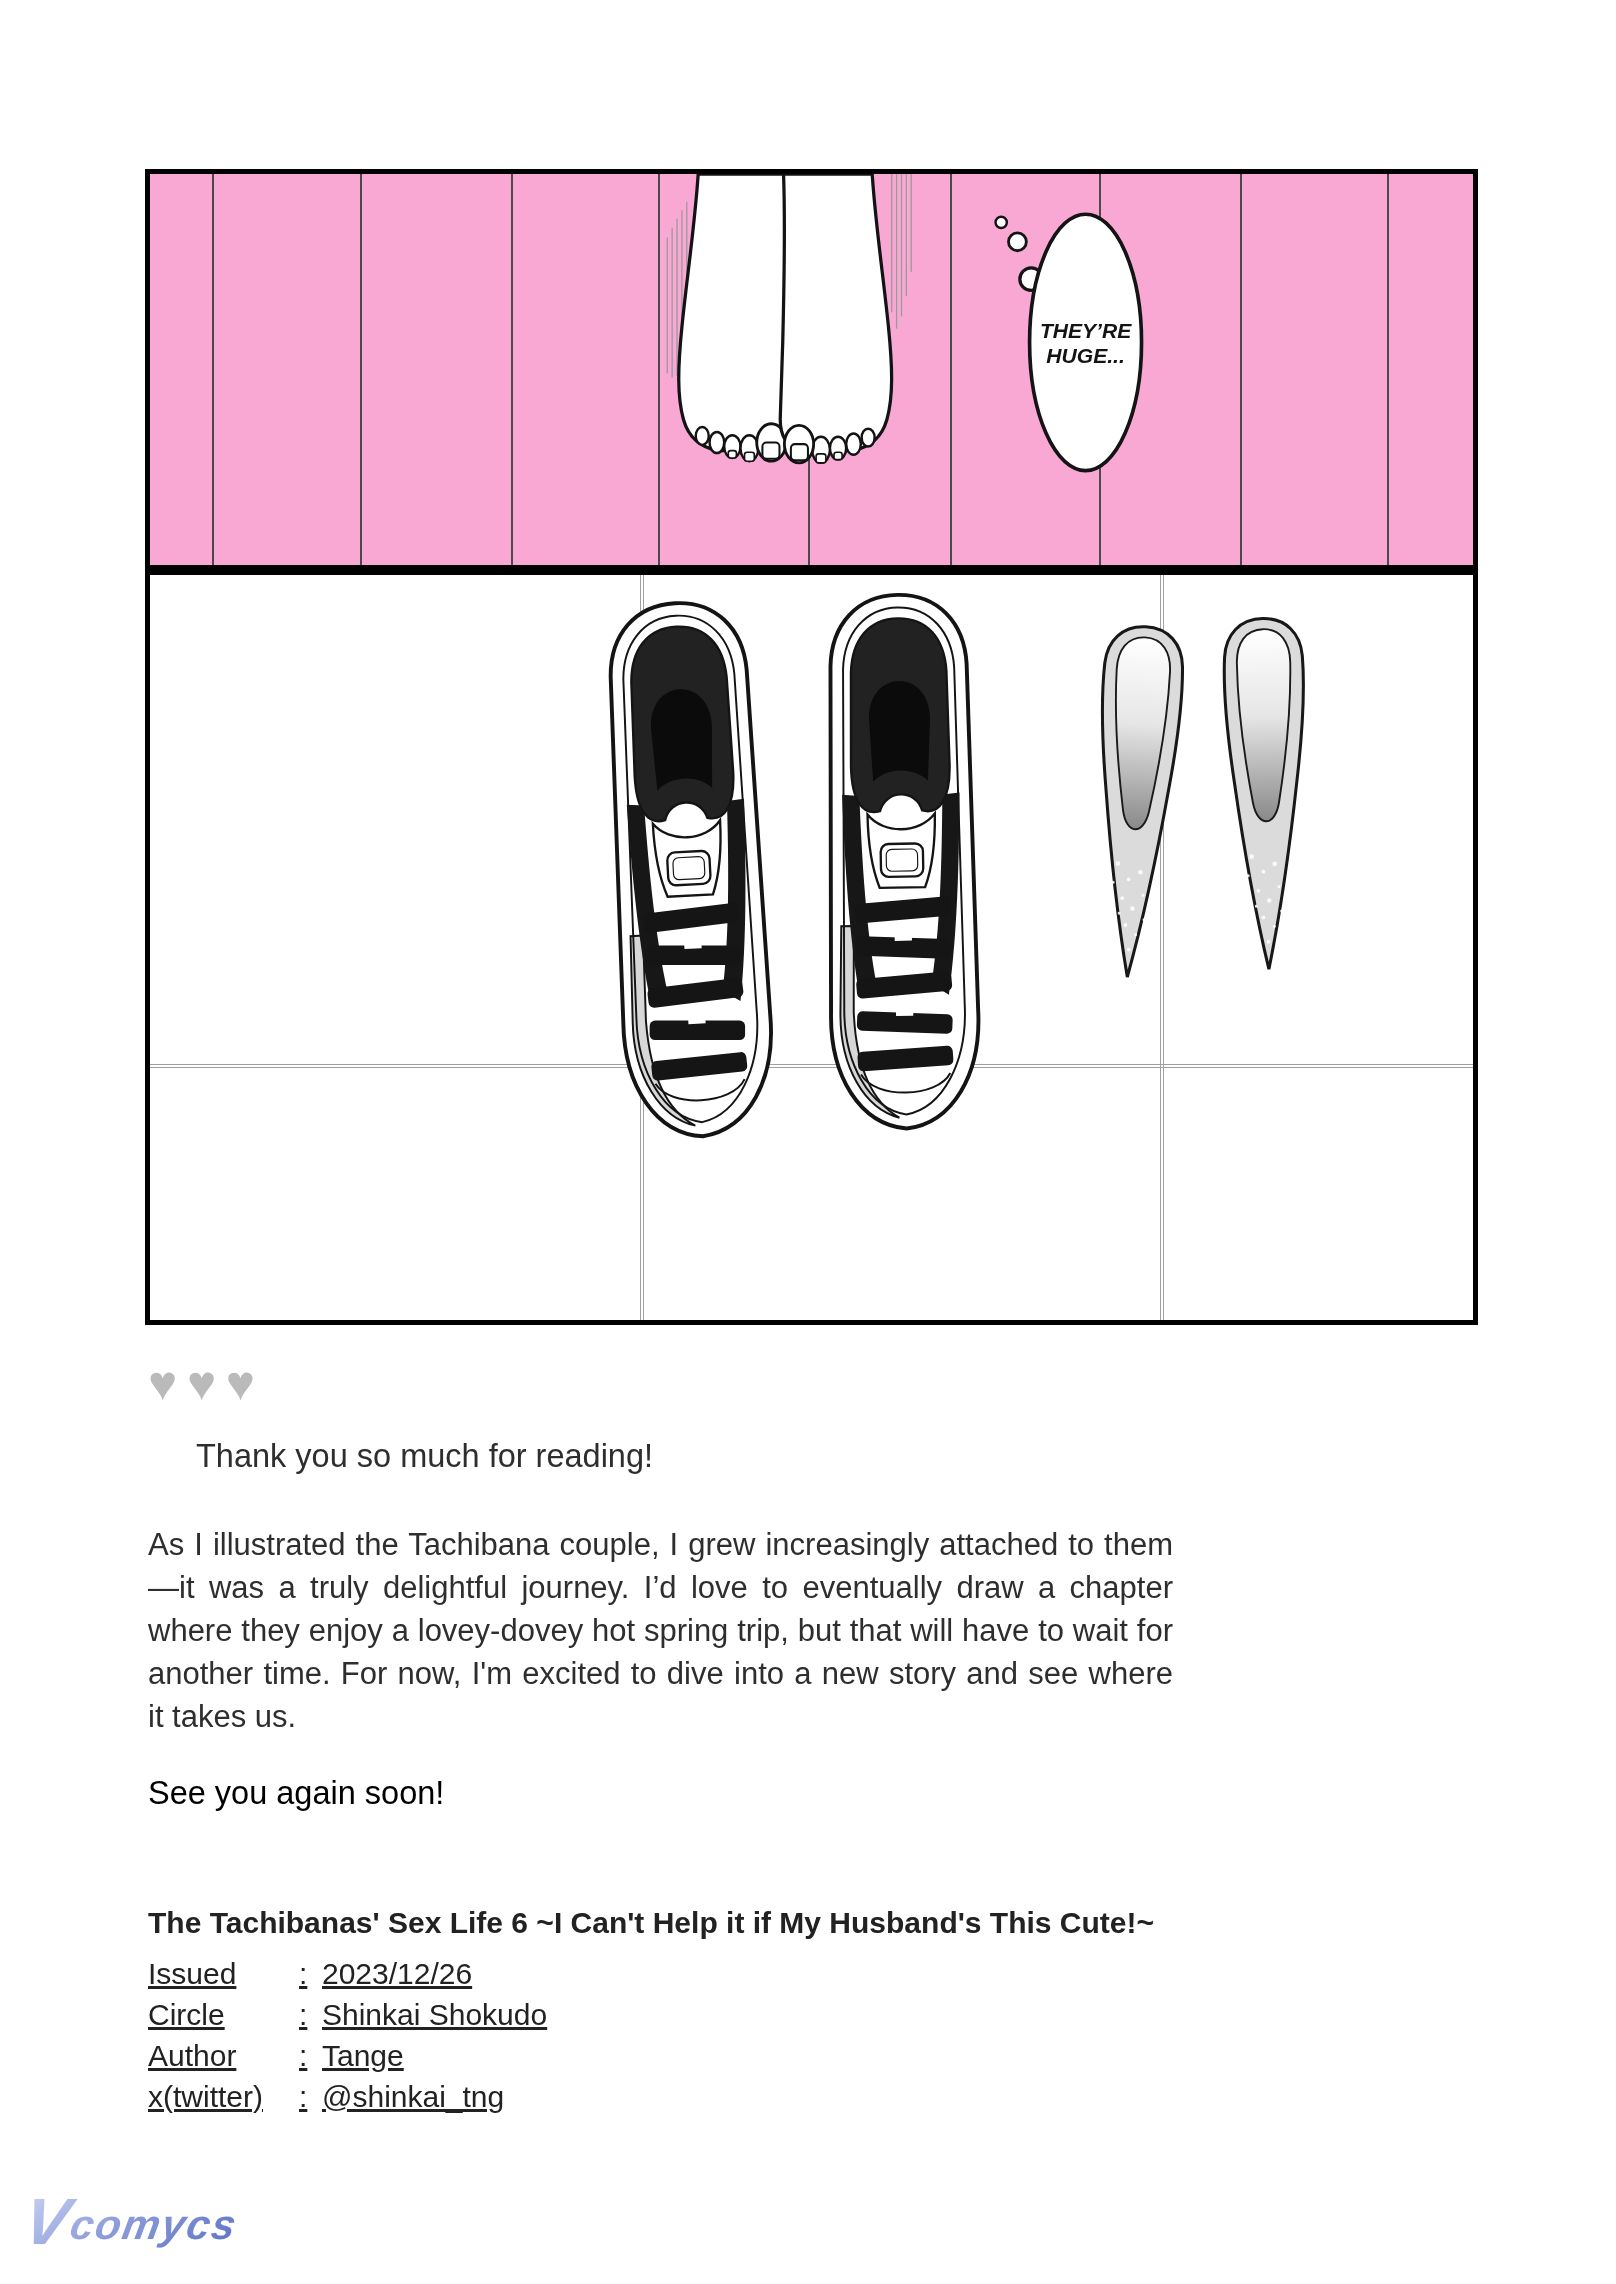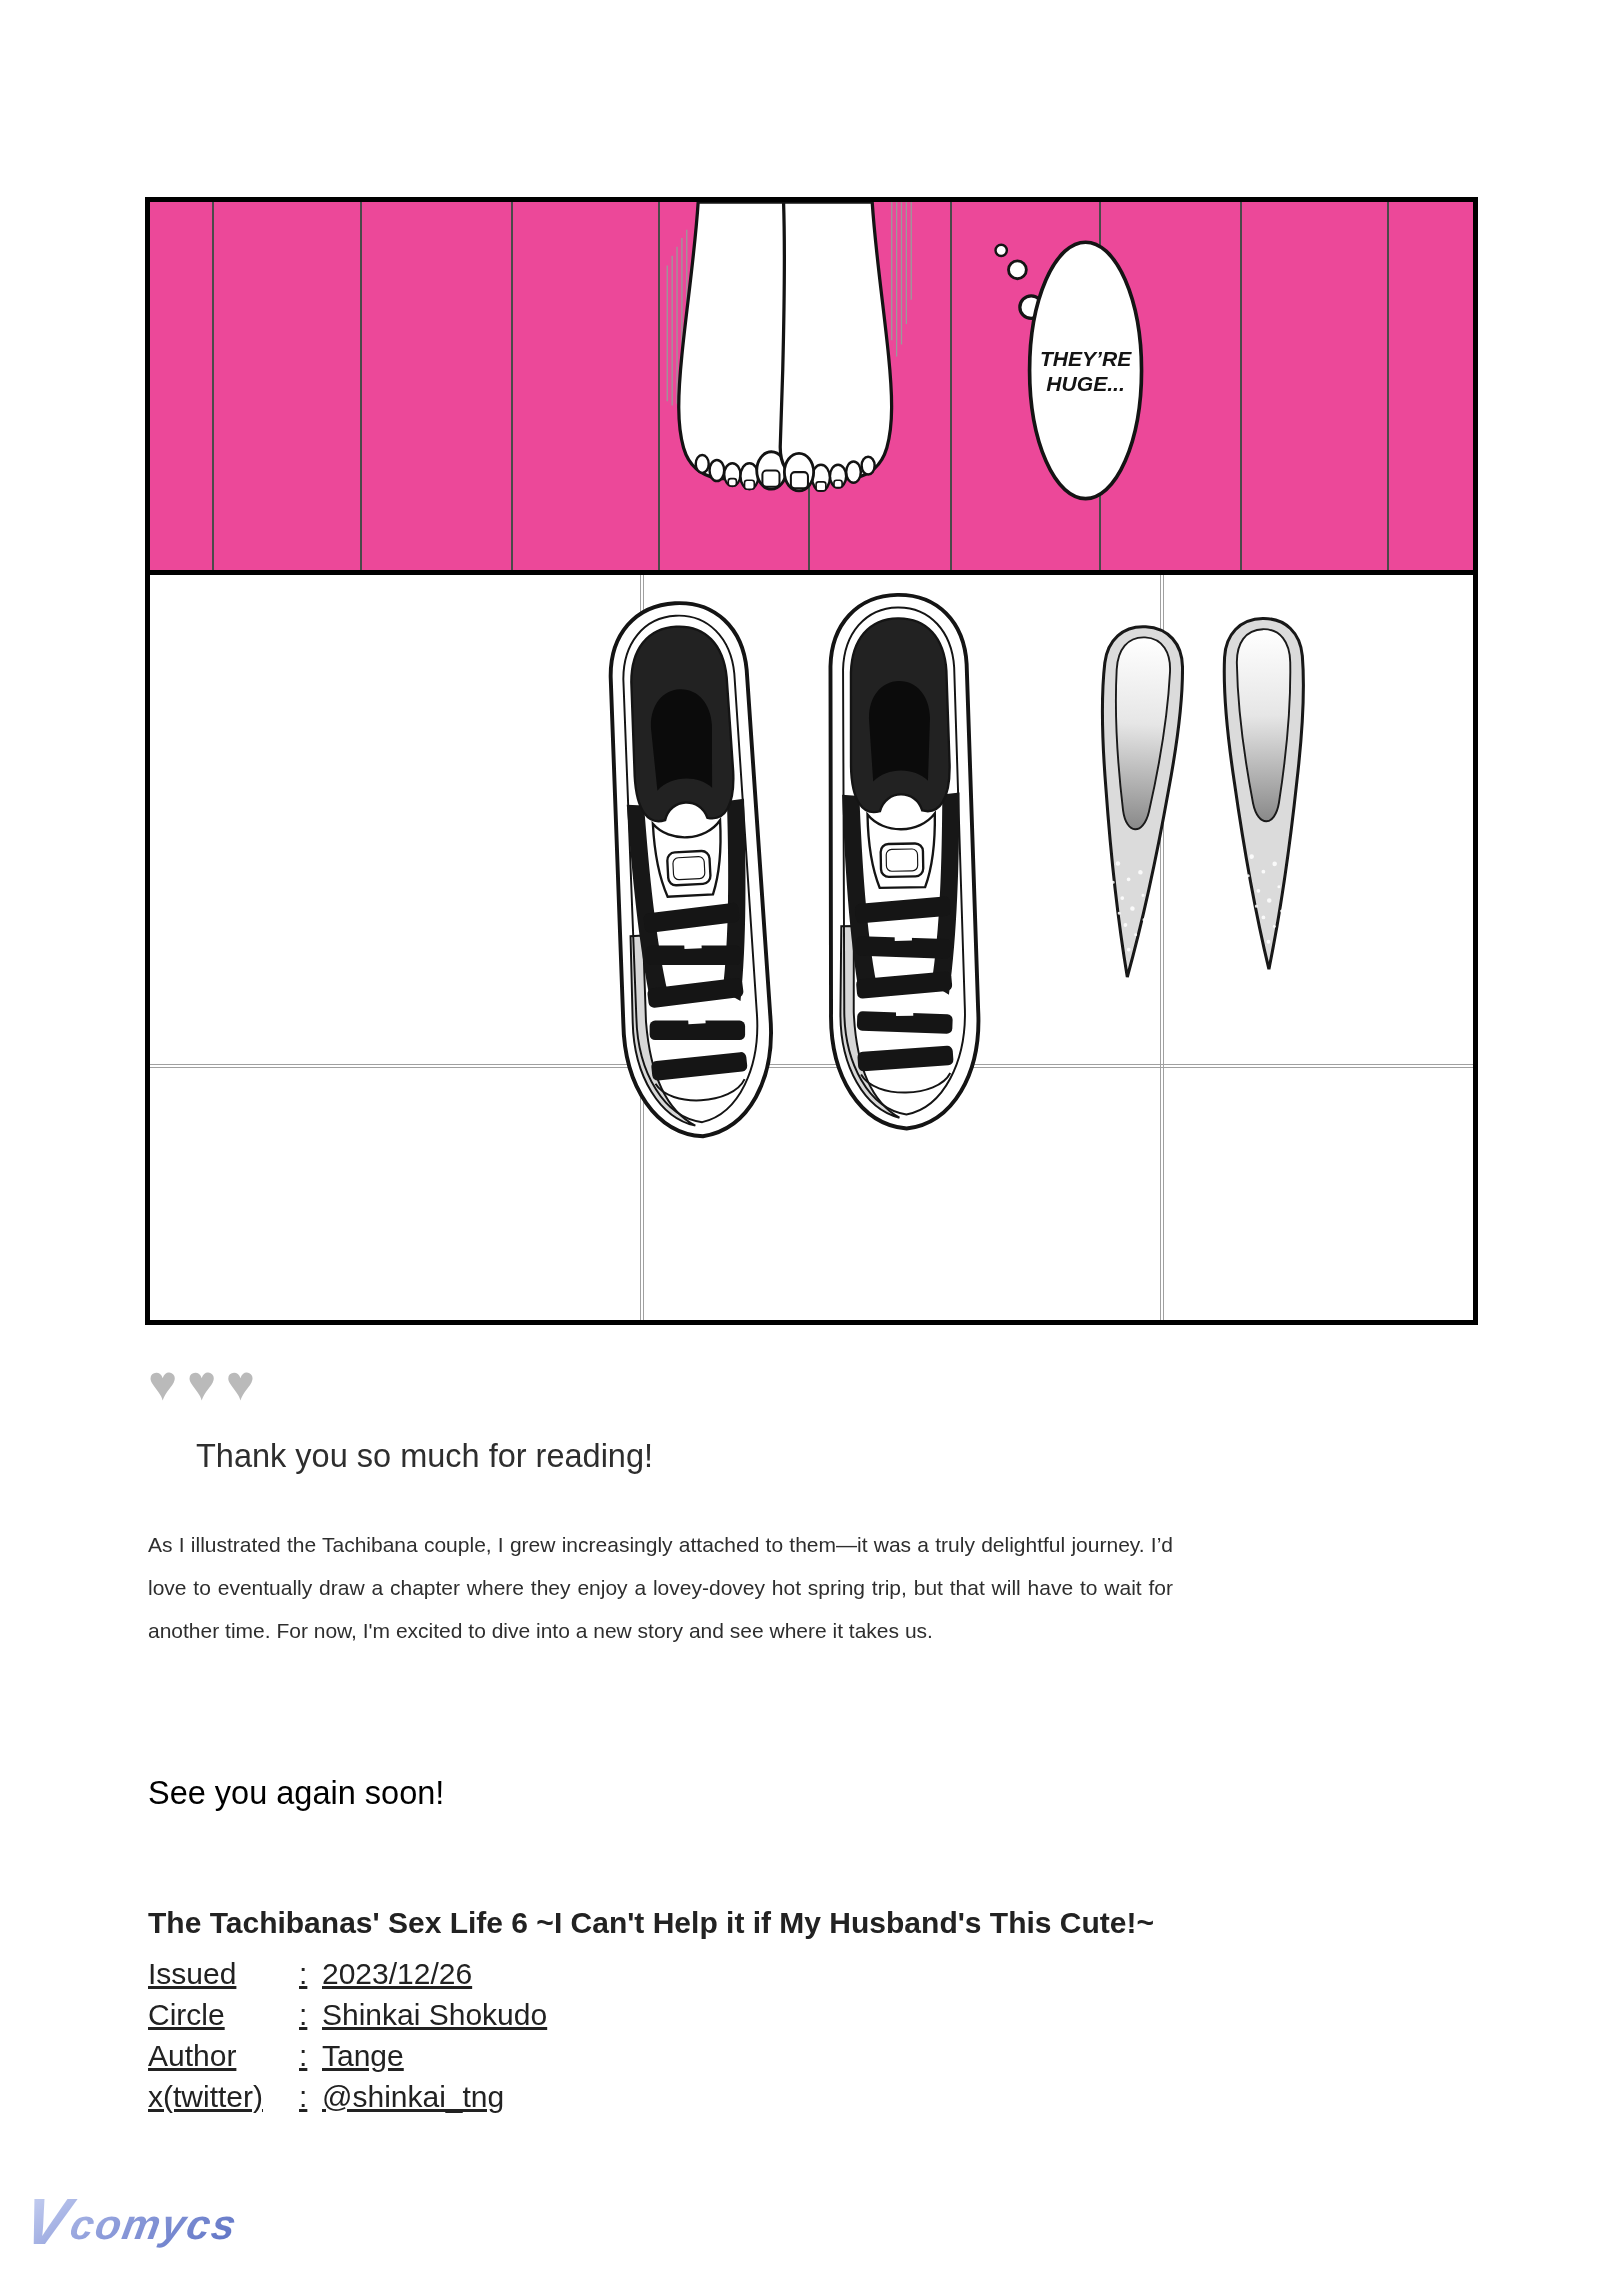--- a/index.html
+++ b/index.html
@@ -3,21 +3,21 @@
 <meta charset="utf-8">
 <style>
   html,body{margin:0;padding:0;background:#ffffff;}
   #page{
     position:relative; width:1617px; height:2284px; background:#ffffff;
     font-family:"Liberation Sans", sans-serif; color:#2b2b2b; overflow:hidden;
   }
   
   #panel1{
     position:absolute; left:145px; top:169px; width:1333px; height:401px;
-    border:5.7px solid #000; background:#ec4899; box-sizing:border-box; overflow:hidden;margin-top:28px;
+    border:5.7px solid #000; background:#f9a8d4; box-sizing:border-box; overflow:hidden;
   }
   .floorline{position:absolute; top:0; bottom:0; width:1.6px; background:#4a4a4a;}
   #feet-svg{position:absolute; left:501px; top:0; width:270px; height:293px;}
   #bubble-svg{position:absolute; left:829px; top:24.4px; width:175px; height:288px;}
   svg text{font-family:"Liberation Sans", sans-serif; fill:#141414;}
   
   #panel2{
     position:absolute; left:145px; top:570px; width:1333px; height:755px;
     border:5.7px solid #000; background:#ffffff; box-sizing:border-box; overflow:hidden;
   }
@@ -29,21 +29,21 @@
   #caption{
     position:absolute; left:874px; top:603px; width:440px;
     background:#ffffff; font-size:28px; line-height:37px; color:#222;
     text-align:justify;
   }
   
   #hearts{position:absolute; left:148px; top:1355px; font-size:49px; letter-spacing:9.8px; color:#bababa;}
   #thanks{position:absolute; left:148px; top:1438px; font-size:32.5px; color:#2e2e2e;margin-left:48px;}
   #paragraph{
     position:absolute; left:148px; top:1523px; width:1025px;
-    font-size:21px; line-height:43px; color:#2e2e2e; text-align:justify;
+    font-size:31px; line-height:43px; color:#2e2e2e; text-align:justify;
   }
   #see-you{position:absolute; left:148px; top:1775px; font-size:32.5px; color:#000000;}
   #credits{position:absolute; left:148px; top:1906px; font-size:30px; color:#222;}
   #credits .title{font-weight:bold; margin-bottom:13px;}
   .credit-row{display:flex; line-height:41px;text-decoration:underline;}
   .credit-row .lbl{width:151px;}
   .credit-row .sep{width:23px;}
   
   #watermark{
     position:absolute; left:24.4px; top:2199px;

